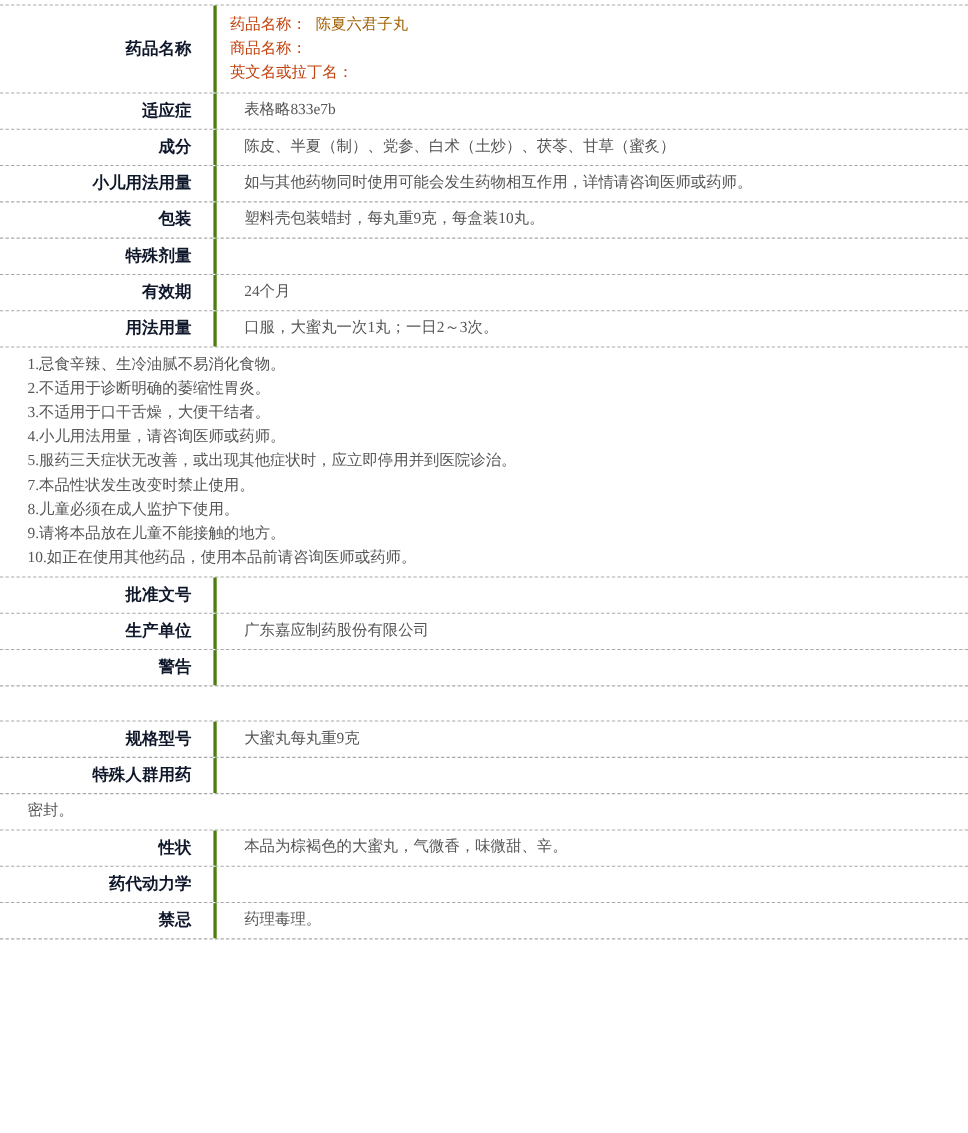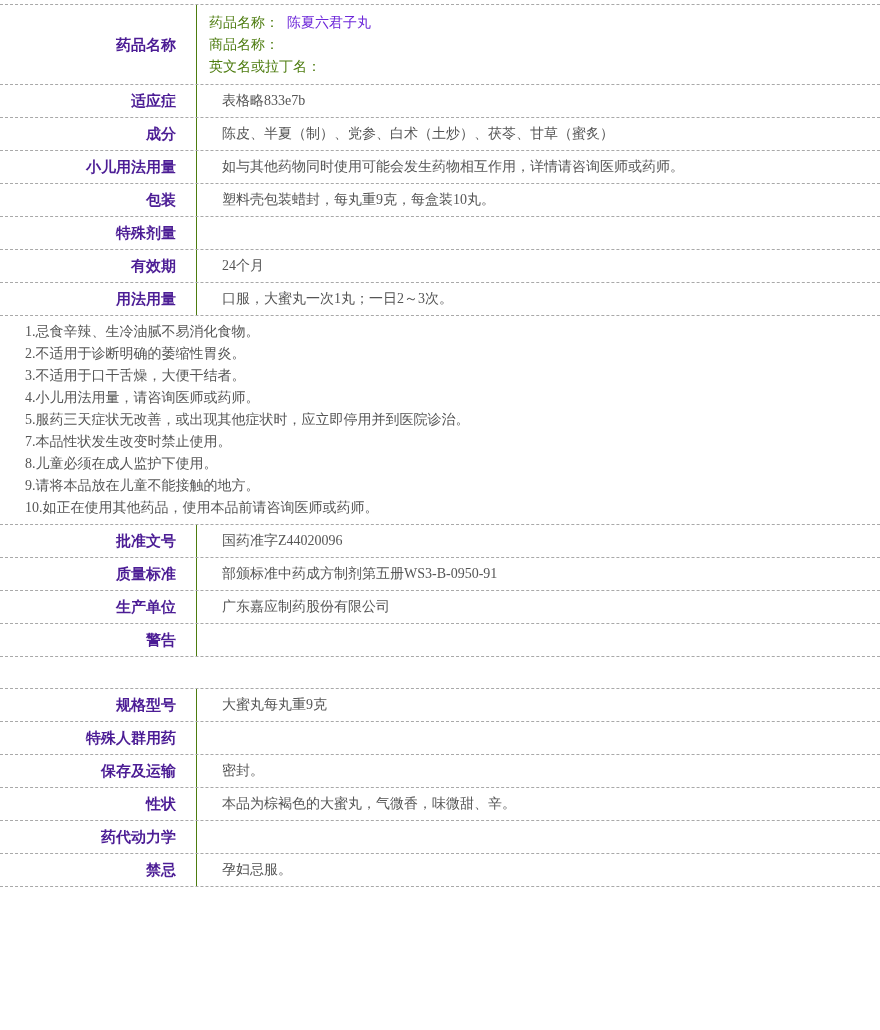--- a/index.html
+++ b/index.html
@@ -21,26 +21,26 @@
   }
   .row {
     display: flex;
     align-items: stretch;
     border-bottom: 1px dashed #a9a9a9;
     min-height: 32px;
   }
   .cell-label {
     width: 197px;
     flex: 0 0 197px;
-    border-right: 1px solid #4d7c0f;
+    border-right: 3px solid #4d7c0f;
     text-align: right;
     padding: 5px 20px 5px 4px;
     font-size: 15px;
     font-weight: bold;
-    color: #4c1d95;
+    color: #0f172a;
     line-height: 22px;
   }
   .row.center-label .cell-label {
     display: flex;
     align-items: center;
     justify-content: flex-end;
   }
   .cell-value {
     flex: 1 1 auto;
     padding: 5px 10px 5px 25px;
@@ -51,22 +51,22 @@
   .row.name-row {
     min-height: 80px;
   }
   .row.name-row .cell-value {
     padding-left: 12px;
     display: flex;
     flex-direction: column;
     justify-content: center;
   }
   .name-field { white-space: nowrap; }
-  .name-field .key { color: #4d7c0f; }
-  .name-field .val { color: #6d28d9; margin-left: 8px; }
+  .name-field .key { color: #c2410c; }
+  .name-field .val { color: #a16207; margin-left: 8px; }
   .vline { white-space: normal; }
 </style>
 </head>
 <body>
 
 <div class="drug-table">
 
   <div class="row name-row center-label">
     <div class="cell-label">药品名称</div>
     <div class="cell-value">
@@ -139,31 +139,22 @@
           <div class="vline">5.服药三天症状无改善，或出现其他症状时，应立即停用并到医院诊治。</div>
           <div class="vline">7.本品性状发生改变时禁止使用。</div>
           <div class="vline">8.儿童必须在成人监护下使用。</div>
           <div class="vline">9.请将本品放在儿童不能接触的地方。</div>
           <div class="vline">10.如正在使用其他药品，使用本品前请咨询医师或药师。</div>
         </div>
   </div>
 
   <div class="row">
     <div class="cell-label">批准文号</div>
-    <div class="cell-value">
-          <div class="vline">国药准字Z44020096</div>
-        </div>
-  </div>
-
-  <div class="row">
-    <div class="cell-label">质量标准</div>
-    <div class="cell-value">
-          <div class="vline">部颁标准中药成方制剂第五册WS3-B-0950-91</div>
-        </div>
-  </div>
+  </div>
+
 
   <div class="row">
     <div class="cell-label">生产单位</div>
     <div class="cell-value">
           <div class="vline">广东嘉应制药股份有限公司</div>
         </div>
   </div>
 
   <div class="row">
     <div class="cell-label">警告</div>
@@ -180,38 +171,37 @@
           <div class="vline">大蜜丸每丸重9克</div>
         </div>
   </div>
 
   <div class="row">
     <div class="cell-label">特殊人群用药</div>
     <div class="cell-value"></div>
   </div>
 
   <div class="row">
-    <div class="cell-label">保存及运输</div>
     <div class="cell-value">
           <div class="vline">密封。</div>
         </div>
   </div>
 
   <div class="row">
     <div class="cell-label">性状</div>
     <div class="cell-value">
           <div class="vline">本品为棕褐色的大蜜丸，气微香，味微甜、辛。</div>
         </div>
   </div>
 
   <div class="row">
     <div class="cell-label">药代动力学</div>
     <div class="cell-value"></div>
   </div>
 
   <div class="row">
     <div class="cell-label">禁忌</div>
     <div class="cell-value">
-          <div class="vline">孕妇忌服。</div>
+          <div class="vline">药理毒理。</div>
         </div>
   </div>
 </div>
 </div>
 
 </body></html>

